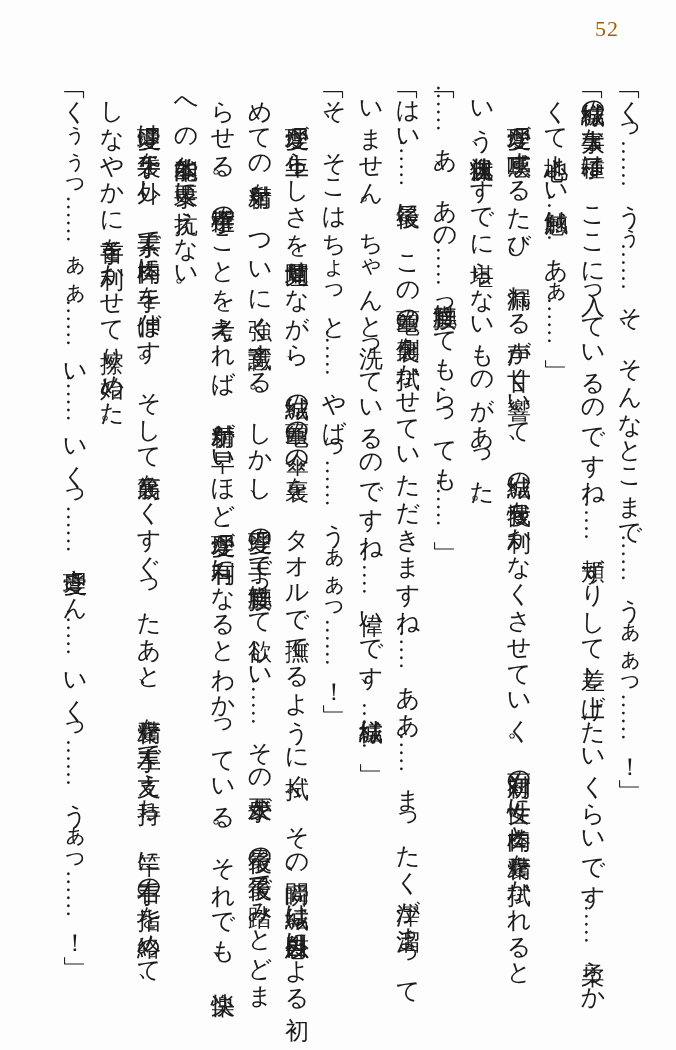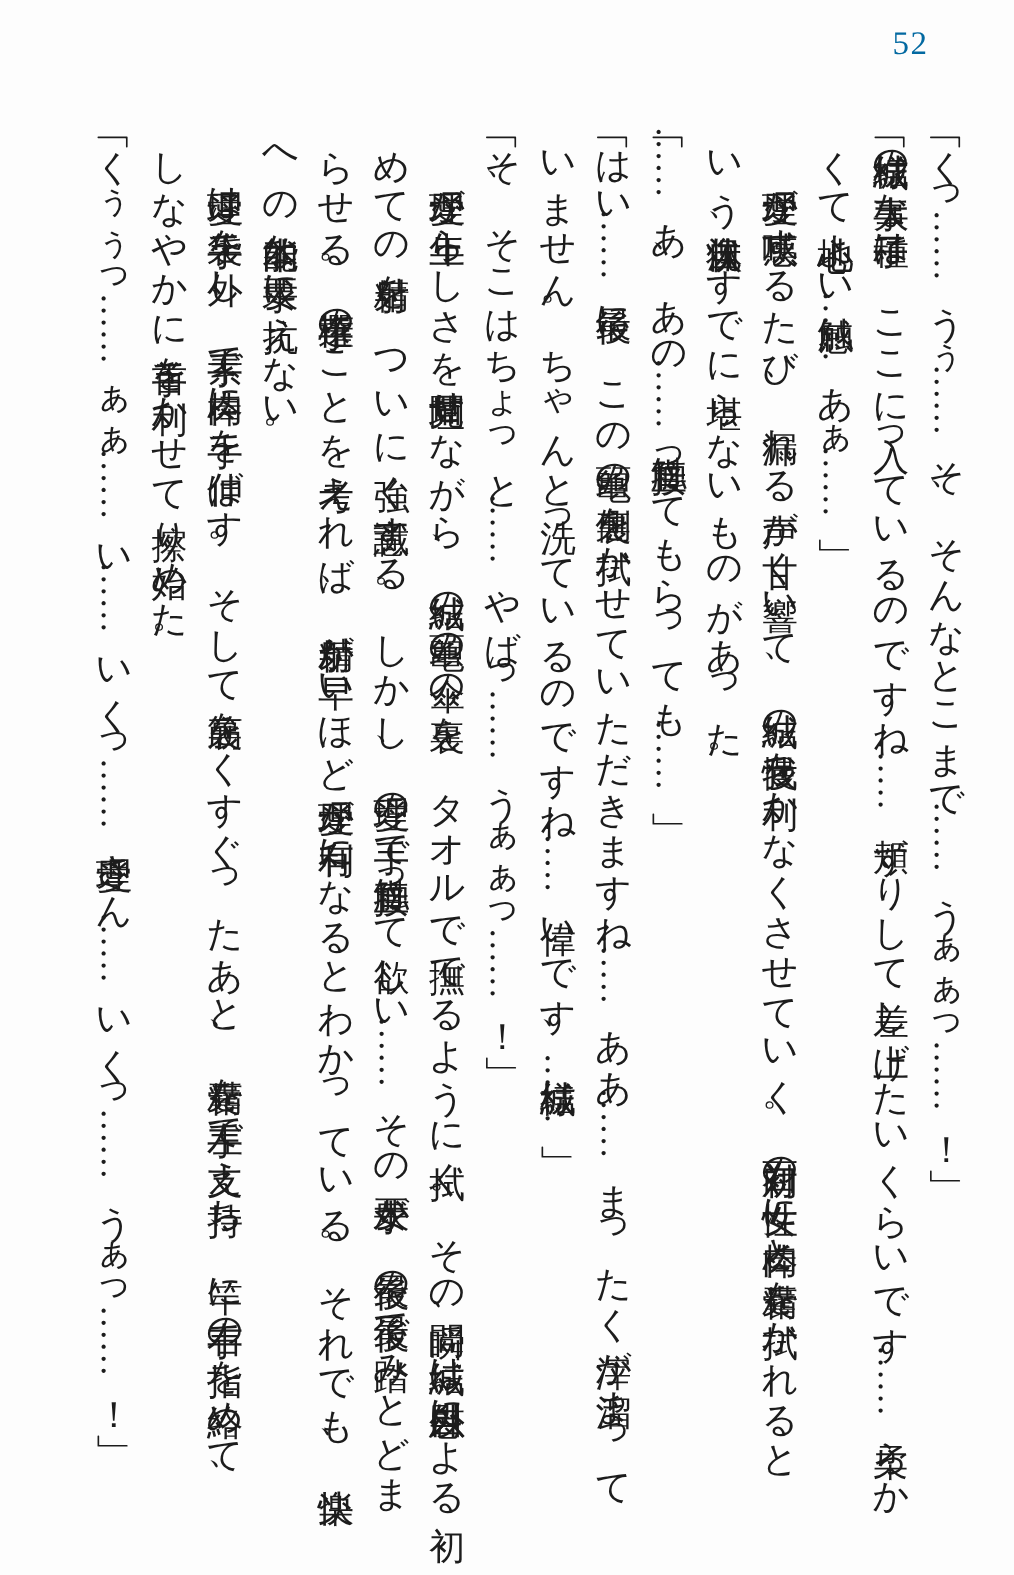--- a/index.html
+++ b/index.html
@@ -15,21 +15,21 @@
     width: 676px;
     height: 1050px;
     background: #fdfdfd;
     overflow: hidden;
   }
   .page-number {
     position: absolute;
     top: 16px;
     right: 57px;
     font-size: 22px;
-    color: #0369a1;
+    color: #a16207;
     letter-spacing: 1px;
   }
   .text-block {
     position: absolute;
     top: 84px;
     right: 28px;
     height: 916px;
     writing-mode: vertical-rl;
     text-orientation: mixed;
     font-size: 24px;

